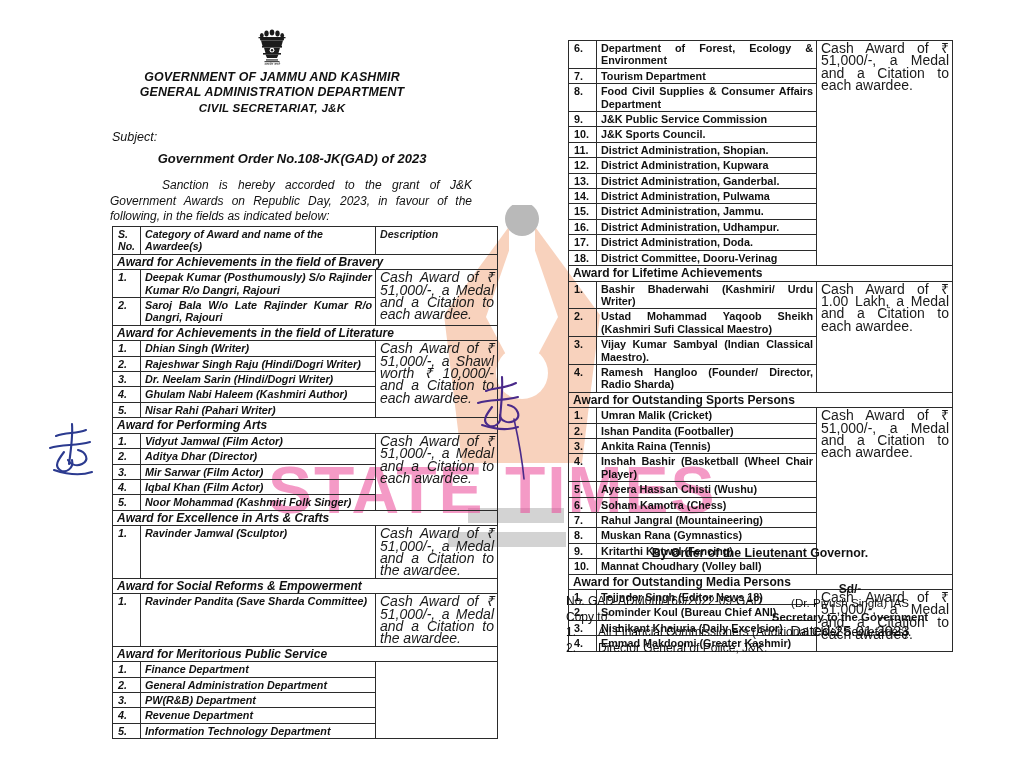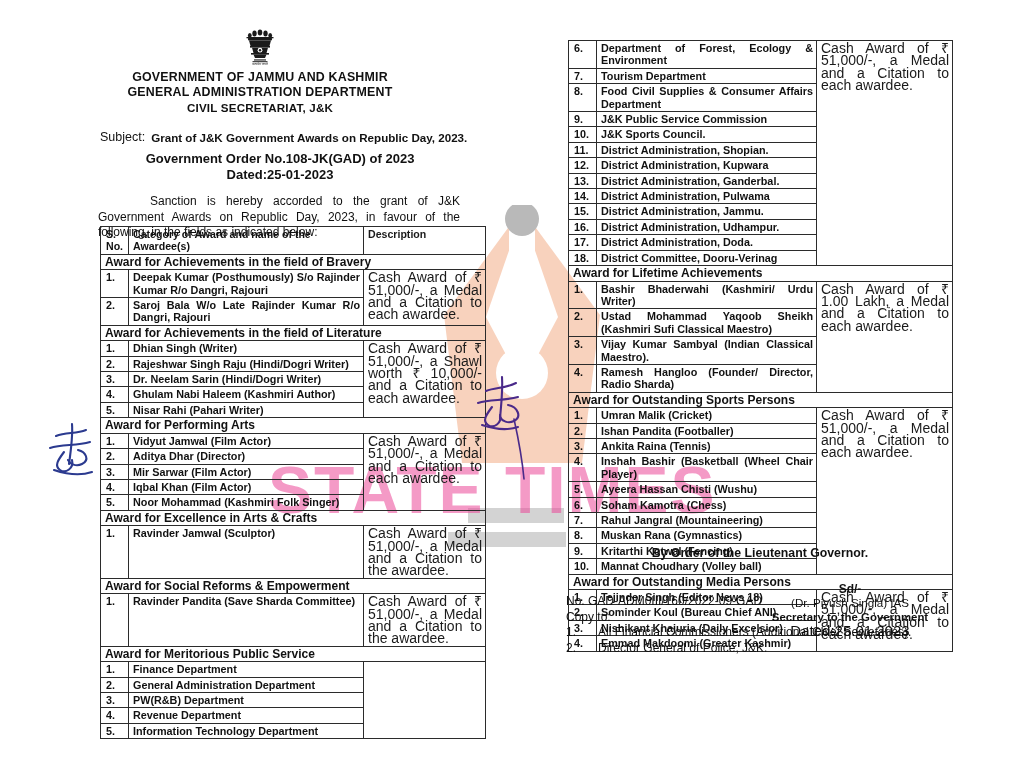--- a/index.html
+++ b/index.html
@@ -29,21 +29,21 @@
   .wm-bar{ position:absolute; background:#c4c4c4; opacity:.75; }
 
   
   .sig{ position:absolute; z-index:6; pointer-events:none; }
   #sig-left{ left:42px; top:418px; }
   #sig-mid{ left:472px; top:375px; }
 
   
   #page{ position:relative; z-index:2; width:1024px; height:768px; }
 
-  #left-col{ position:absolute; left:0; top:0; width:520px; }
+  #left-col{ position:absolute; left:12px; top:0; width:520px;font-style:italic; }
   #right-col{ position:absolute; left:520px; top:0; width:504px; }
 
   
   #letterhead{ text-align:center; padding-top:26px; }
   #emblem{ margin:0 auto 4px; display:block; }
   .gov-line{
     font-weight:700; font-size:12.4px; letter-spacing:.2px;
     line-height:15px; color:#111;
   }
   .gov-line.small{ font-size:11.6px; }
@@ -186,26 +186,24 @@
         </g>
         <text x="17" y="39.2" font-size="3.2" text-anchor="middle" fill="#1b1b1b" font-family="'Liberation Serif',serif">सत्यमेव जयते</text>
       </svg>
       <div class="gov-line">GOVERNMENT OF JAMMU AND KASHMIR</div>
       <div class="gov-line">GENERAL ADMINISTRATION DEPARTMENT</div>
       <div class="gov-line small">CIVIL SECRETARIAT, J&amp;K</div>
     </div>
 
     <div id="subject-row">
       <span id="subject-label">Subject:</span>
-      <span id="subject-text">Grant of J&amp;K Government Awards on Republic Day, 2023.</span>
     </div>
 
     <div id="order-block">
       <div class="order-line">Government Order No.108-JK(GAD) of 2023</div>
-      <div class="order-line">Dated:25-01-2023</div>
     </div>
 
     <p id="body-para"><span class="indent"></span><span>Sanction is hereby accorded to the grant of J&amp;K Government Awards on Republic Day, 2023, in favour of the following, in the fields as indicated below:</span></p>
 
     <div id="left-table-wrap">
       <table class="awards" id="left-table">
         <tbody id="left-table-body">
             <tr class="hdr">
               <td class="c-sno">
                 <div>S.</div>

